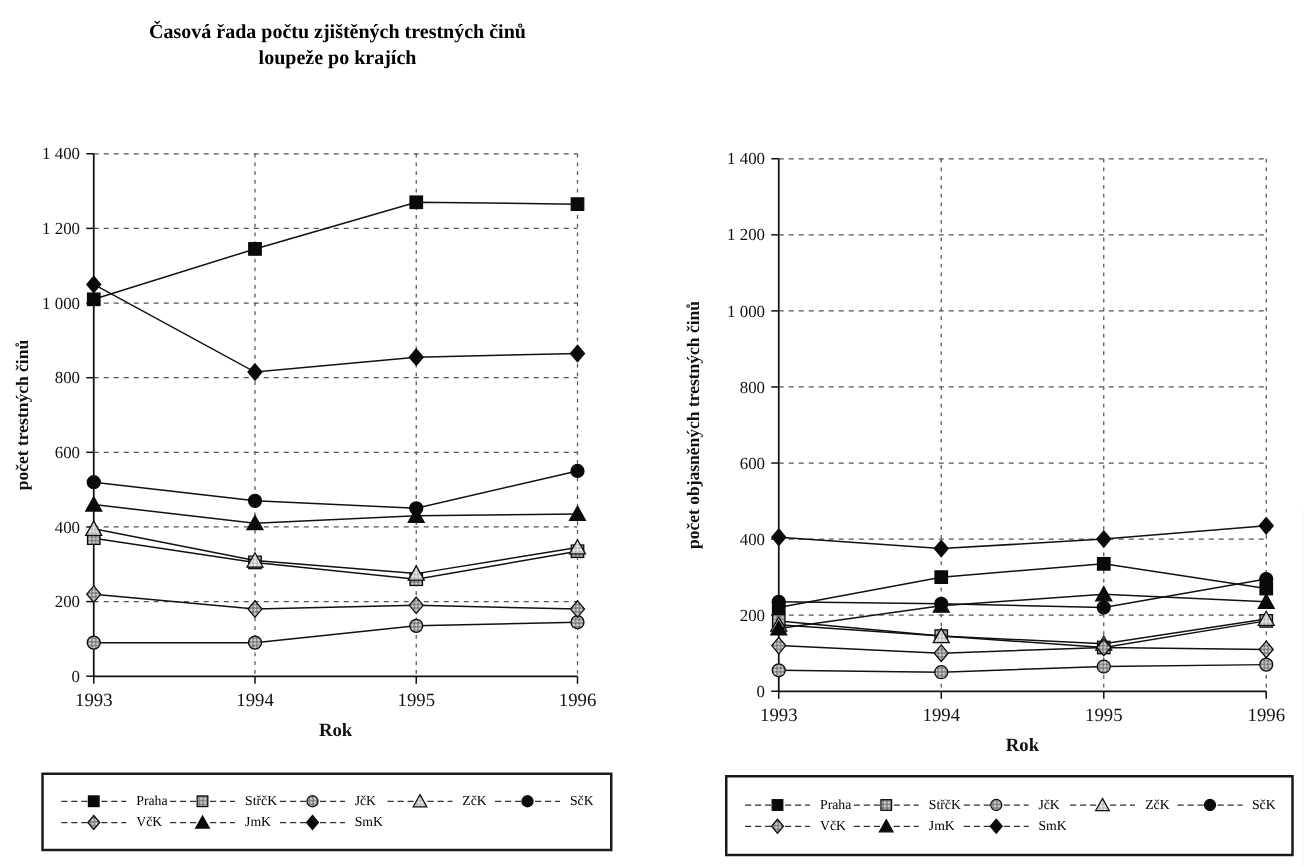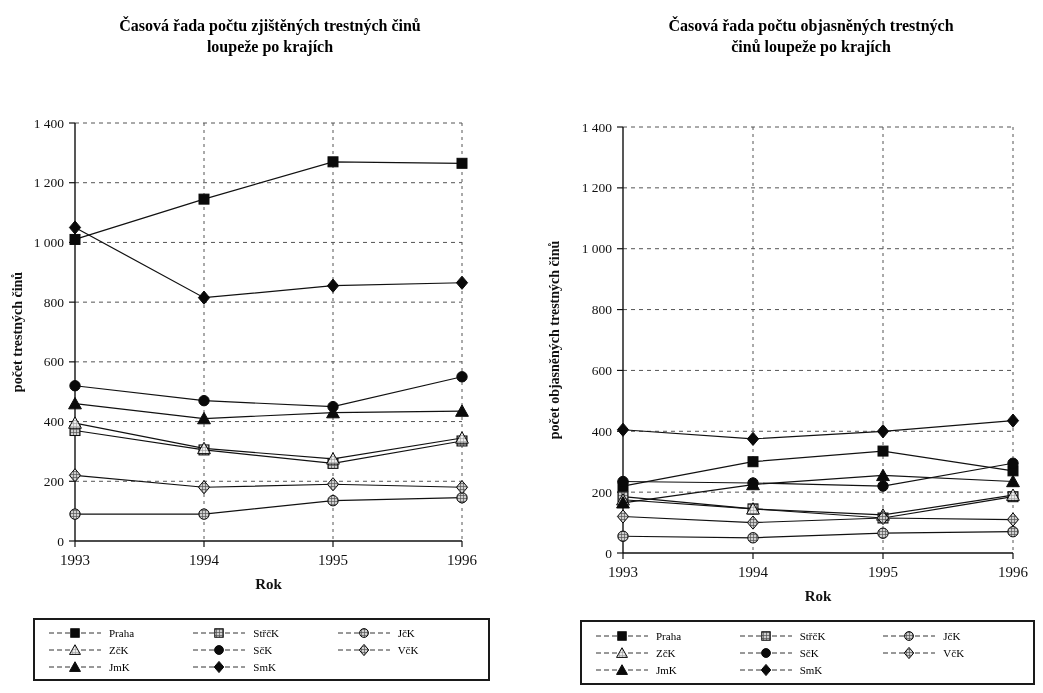--- a/index.html
+++ b/index.html
@@ -9,41 +9,37 @@
   #title0{left:55px;top:16px;width:430px;}
   #title1{left:586px;top:16px;width:450px;}
   svg.chart{position:absolute;overflow:visible;}
   #chart0{left:0;top:95px;}
   #chart1{left:533px;top:95px;}
   .ytick{font-family:"Liberation Serif",serif;font-size:13.5px;fill:#111;}
   .xtick{font-family:"Liberation Serif",serif;font-size:15px;fill:#111;}
   .xlabel{font-family:"Liberation Serif",serif;font-size:15px;font-weight:bold;fill:#111;}
   .ylabel{font-family:"Liberation Serif",serif;font-size:14px;font-weight:bold;fill:#111;}
   .legend{position:absolute;border:2px solid #1a1a1a;display:grid;
-          grid-template-columns:repeat(3,1fr);align-content:center;row-gap:1px;
+          grid-template-columns:repeat(5,1fr);align-content:center;row-gap:1px;
           padding:4px 8px 4px 12px;box-sizing:border-box;background:#fff;}
   #legend0{left:33px;top:618px;width:457px;height:63px;}
   #legend1{left:580px;top:620px;width:455px;height:65px;}
   .legend-item{display:flex;align-items:center;gap:6px;}
   .legend-label{font-size:11px;white-space:nowrap;}
 </style>
 </head>
 <body>
 
 <div id="page">
 
   <div class="panel-title" id="title0">
     <span>Časová řada počtu zjištěných trestných činů</span><br>
     <span>loupeže po krajích</span>
   </div>
 
-  <div class="panel-title" id="title1">
-    <span>Časová řada počtu objasněných trestných</span><br>
-    <span>činů loupeže po krajích</span>
-  </div>
 
   <svg class="chart" id="chart0" width="510" height="515">
       <defs>
         <pattern id="hatch0" width="3" height="3" patternUnits="userSpaceOnUse">
           <rect width="3" height="3" fill="#cfcfcf"></rect>
           <path d="M0 1.5H3M1.5 0V3" stroke="#555" stroke-width="0.7"></path>
         </pattern>
         <pattern id="light0" width="3" height="3" patternUnits="userSpaceOnUse">
           <rect width="3" height="3" fill="#ececec"></rect>
           <path d="M0 1.5H3M1.5 0V3" stroke="#9a9a9a" stroke-width="0.6"></path>

